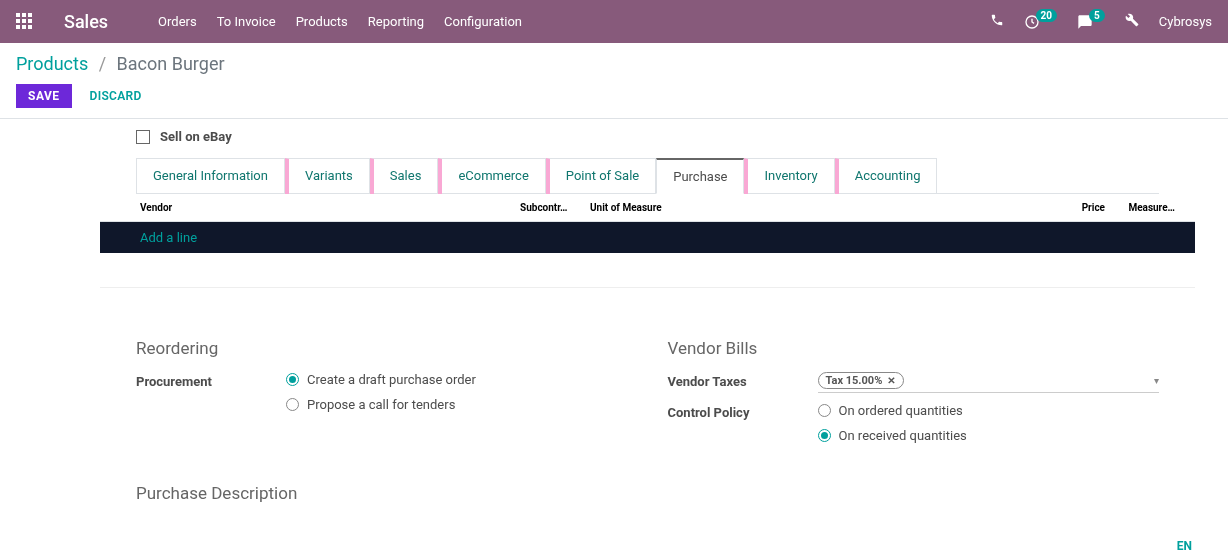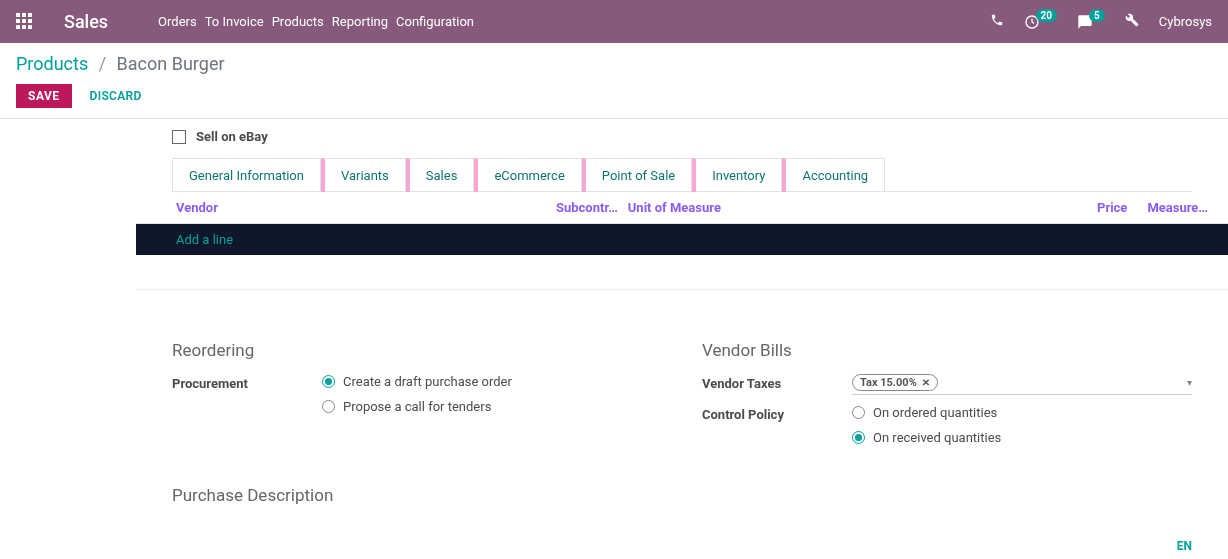--- a/index.html
+++ b/index.html
@@ -3,60 +3,60 @@
 <meta charset="utf-8">
 <style>
 * { margin: 0; padding: 0; box-sizing: border-box; font-family: -apple-system, BlinkMacSystemFont, "Segoe UI", Roboto, "Helvetica Neue", Arial, sans-serif; }
 body { background: #fff; color: #4c4c4c; font-size: 13px; }
 
 
 .topnav { background: #875A7B; height: 43px; display: flex; align-items: center; padding: 0 16px; color: #fff; }
 .apps-icon { width: 18px; height: 18px; display: grid; grid-template-columns: repeat(3, 4px); grid-template-rows: repeat(3, 4px); gap: 2px; margin-right: 30px; cursor: pointer; }
 .apps-icon span { background: #fff; }
 .brand { font-size: 18px; font-weight: 500; margin-right: 50px; }
-.nav-menu { display: flex; gap: 8px; }
+.nav-menu { display: flex; gap: 20px; }
 .nav-item { color: #fff; font-size: 13px; cursor: pointer; }
 .topnav-right { margin-left: auto; display: flex; align-items: center; gap: 20px; }
 .phone-icon svg, .tools-icon svg { width: 14px; height: 14px; fill: #fff; }
 .badge-wrap { position: relative; display: flex; align-items: center; cursor: pointer; }
 .badge-wrap svg { width: 16px; height: 16px; fill: #fff; }
 .badge { background: #00a09d; color: #fff; font-size: 10px; font-weight: 700; padding: 1px 5px; border-radius: 8px; margin-left: -4px; position: relative; top: -6px; }
 .user-name { font-size: 13px; }
 
 
 .breadcrumb-bar { padding: 10px 16px 4px; }
 .breadcrumb { font-size: 18px; }
 .breadcrumb a { color: #00a09d; text-decoration: none; }
 .breadcrumb .sep { color: #999; margin: 0 6px; }
 .breadcrumb .current { color: #6c757d; }
 .actions { padding: 6px 16px 10px; border-bottom: 1px solid #dee2e6; display: flex; gap: 18px; align-items: center;}
-.btn-save { background: #be185d; color: #fff; border: none; padding: 5px 12px; font-size: 12px; font-weight: 700; letter-spacing: 0.5px; cursor: pointer; }
+.btn-save { background: #6d28d9; color: #fff; border: none; padding: 5px 12px; font-size: 12px; font-weight: 700; letter-spacing: 0.5px; cursor: pointer; }
 .btn-discard { background: none; border: none; color: #00a09d; font-size: 12px; font-weight: 600; letter-spacing: 0.3px; cursor: pointer; }
 
 
-.form-wrap { display: flex; gap: 36px; }
+.form-wrap { display: flex; }
 .left-gutter { width: 100px; flex-shrink: 0; }
 .form-sheet { flex: 1; background: #fff; max-width: 1095px; }
 
 .ebay-row { padding: 10px 36px 14px; display: flex; align-items: center; gap: 10px; }
 .checkbox { width: 14px; height: 14px; border: 1.5px solid #666; background: #fff; }
 .ebay-label { font-size: 13px; font-weight: 700; color: #4c4c4c; }
 
 
 .tabs { display: flex; margin: 0 36px; border-bottom: 1px solid #dee2e6; position: relative; }
 .tab { padding: 9px 16px; border: 1px solid transparent; border-bottom: none; color: #0f766e; font-size: 13px; cursor: pointer; margin-bottom: -1px; }
 .tab + .tab { border-left: 4px solid #f9a8d4; }
 .tab:first-child{ border-left: 1px solid #dee2e6; }
 .tab:last-child{ border-right: 1px solid #dee2e6; }
 .tab { border-top: 1px solid #dee2e6; border-right: 1px solid #dee2e6;}
 .tab.active { background: #fff; color: #4c4c4c; border: 1px solid #dee2e6; border-bottom: 1px solid #fff; border-top: 2px solid #666; }
 
 
 .vendor-table { width: 100%; border-collapse: collapse; }
-.vendor-table th { text-align: left; font-weight: 700; font-size: 13px; color: #8b5cf6; padding: 8px 10px 8px 0; border-bottom: 1px solid #dee2e6; }
+.vendor-table th { text-align: left; font-weight: 700; font-size: 10px; color: #000000; padding: 8px 10px 8px 0; border-bottom: 1px solid #dee2e6; }
 .vendor-table th:first-child { padding-left: 40px; }
 .vendor-table th.r { text-align: right; padding-right: 20px;}
 .vendor-addline td { padding: 8px 10px 8px 40px; background: #0f172a; }
 .vendor-addline a { color: #00a09d; text-decoration: none; font-size: 13px; }
 .vendor-empty td { height: 22px; background: #fff; }
 .vendor-table-wrap { border-bottom: 1px solid #eeeeee; padding-bottom: 12px; margin-bottom: 50px;}
 
 
 .sections { display: flex; padding: 0 36px; gap: 40px; }
 .section { flex: 1; }
@@ -152,20 +152,21 @@
       <div class="checkbox"></div>
       <span class="ebay-label">Sell on eBay</span>
     </div>
 
     <div class="tabs">
       <div class="tab">General Information</div>
       <div class="tab">Variants</div>
       <div class="tab">Sales</div>
       <div class="tab">eCommerce</div>
       <div class="tab">Point of Sale</div>
+      <div class="tab active">Purchase</div>
       <div class="tab">Inventory</div>
       <div class="tab">Accounting</div>
     </div>
 
     <div class="vendor-table-wrap">
     <table class="vendor-table">
       <thead>
         <tr>
           <th style="width:420px">Vendor</th>
           <th style="width:70px">Subcontr…</th>

